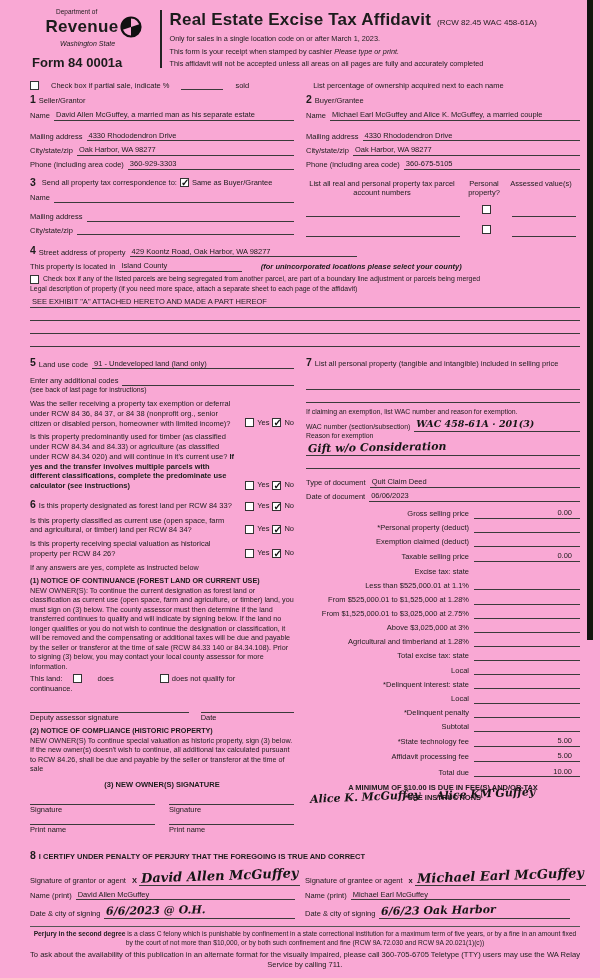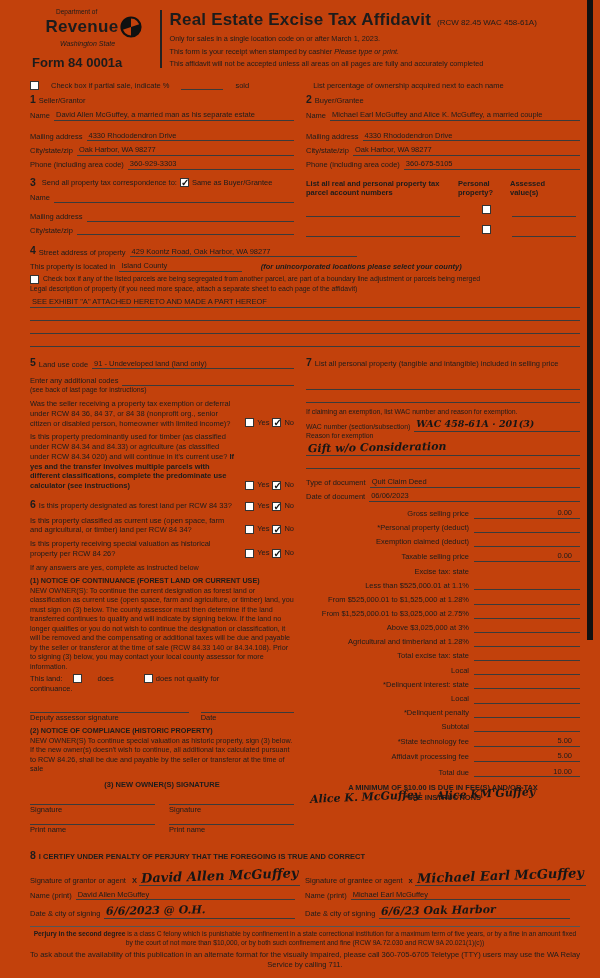--- a/index.html
+++ b/index.html
@@ -1,16 +1,16 @@
 <!DOCTYPE html>
 <html><head>
 <meta charset="utf-8">
 <style>
   html,body{margin:0;padding:0;background:#e8e8e8}
-  .page{position:relative;width:600px;height:978px;background:#c2410c;color:#1c1c1c;
+  .page{position:relative;width:600px;height:978px;background:#f9a8d4;color:#1c1c1c;
     font-family:"Liberation Sans",sans-serif;font-size:7.5px;line-height:1.3;
     padding:8px 20px 0 30px;box-sizing:border-box;overflow:hidden}
   .right-bar{position:absolute;right:7px;top:0;width:6px;height:640px;background:#111}
 
   
   .hdr{display:flex;align-items:flex-start}
   .logo-block{width:128px;flex:none;text-align:center}
   .dept-small{font-size:6.5px;text-align:left;margin-left:26px}
   .dept-row{display:flex;align-items:center;justify-content:center;gap:2px}
   .dept-big{font-size:17px;font-weight:bold;letter-spacing:.3px}
@@ -34,21 +34,21 @@
   .col-r{flex:1}
 
   .sec-n{font-size:10.5px;font-weight:bold;margin-right:3px}
   .sec-t{font-weight:normal}
   .f-row{display:flex;align-items:flex-end;margin-top:3.5px}
   .f-label{flex:none;padding-right:4px}
   .f-line{flex:1;border-bottom:1px solid #3a3a3a;padding:0 2px;white-space:nowrap;position:relative}
   .gap{height:6px}
 
   
-  .p-head{display:flex;font-weight:bold;text-align:left;margin-top:4px;line-height:1.15}
+  .p-head{display:flex;font-weight:normal;text-align:center;margin-top:4px;line-height:1.15}
   .p-c1{width:152px;flex:none}.p-c2{width:52px;flex:none}.p-c3{width:62px;flex:none}
   .p-row{display:flex;align-items:flex-end;margin-top:8px}
   .p-line1{width:152px;border-bottom:1px solid #3a3a3a;padding-left:2px}
   .p-cbc{width:52px;text-align:center}
   .p-line2{width:62px;border-bottom:1px solid #3a3a3a;padding-left:2px}
 
   .blank-line{border-bottom:1px solid #3a3a3a;height:12px}
   .tiny{font-size:6.9px}
   .b{font-weight:bold}.i{font-style:italic}
 
@@ -295,21 +295,21 @@
         </div>
         <div class="np">If any answers are yes, complete as instructed below</div>
         <div class="np"><span class="b">(1) NOTICE OF CONTINUANCE (FOREST LAND OR CURRENT USE)</span><br>
           <span>NEW OWNER(S): To continue the current designation as forest land or classification as current use (open space, farm and agriculture, or timber) land, you must sign on (3) below. The county assessor must then determine if the land transferred continues to qualify and will indicate by signing below. If the land no longer qualifies or you do not wish to continue the designation or classification, it will be removed and the compensating or additional taxes will be due and payable by the seller or transferor at the time of sale (RCW 84.33 140 or 84.34.108). Prior to signing (3) below, you may contact your local county assessor for more information.</span></div>
         <div style="display:flex;align-items:center;gap:10px;margin-top:3px;flex-wrap:wrap">
           <span>This land:</span>
           <span style="display:flex;gap:16px;align-items:center">
               <span class="cb"></span>
               <span>does</span>
             </span>
-          <span style="display:flex;gap:3px;align-items:center;margin-left:20px">
+          <span style="display:flex;gap:3px;align-items:center;margin-left:36px">
               <span class="cb"></span>
               <span>does not qualify for</span>
             </span>
         </div>
         <div>continuance.</div>
         <div style="display:flex;gap:12px;margin-top:4px">
           <div style="flex:1.7"><div class="sig-cell"></div><span>Deputy assessor signature</span></div>
           <div style="flex:1"><div class="sig-cell"></div><span>Date</span></div>
         </div>
         <div class="np"><span class="b">(2) NOTICE OF COMPLIANCE (HISTORIC PROPERTY)</span><br>

